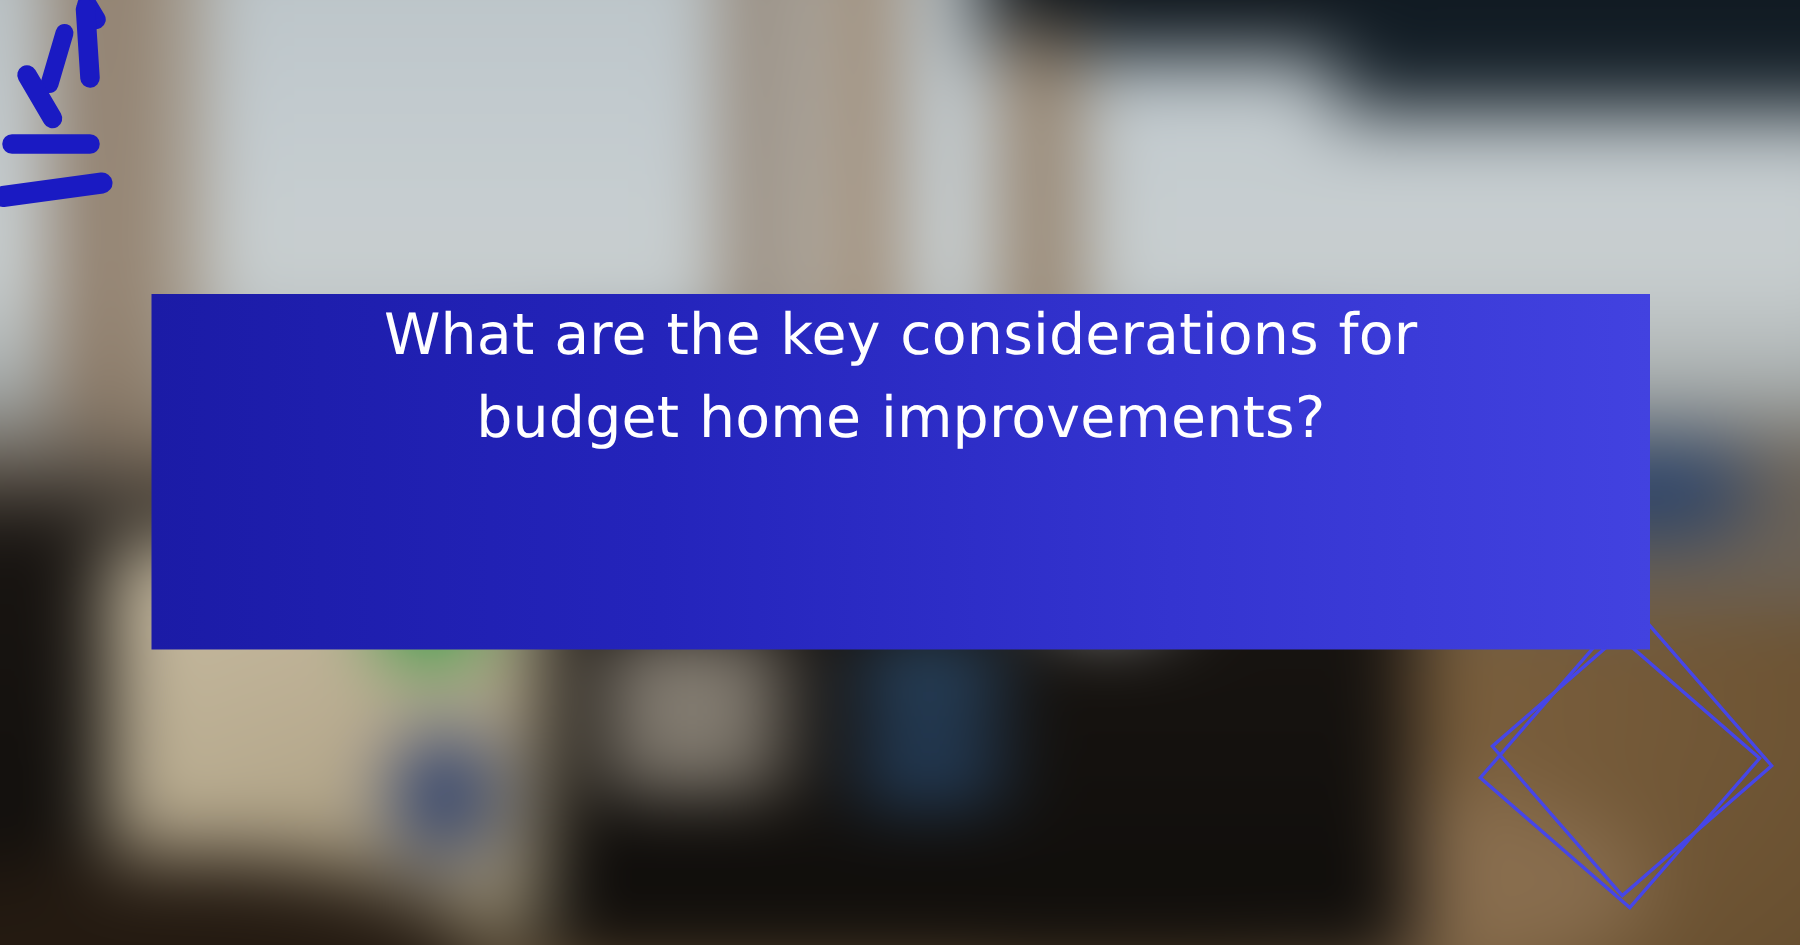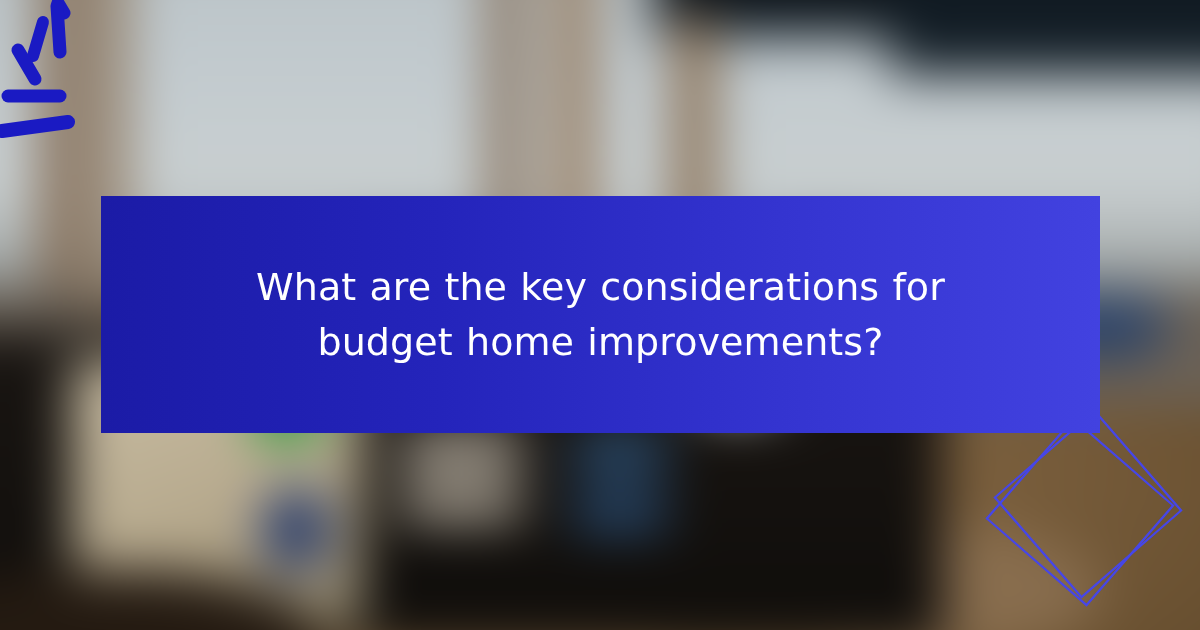--- a/index.html
+++ b/index.html
@@ -101,21 +101,21 @@
   .starburst { position:absolute; left:0; top:0; width:180px; height:160px; }
 
   
   .squares { position:absolute; right:0; bottom:0; width:230px; height:230px; }
 
   
   .card {
     position:absolute; left:101px; top:196px;
     width:999px; height:237px;
     background:linear-gradient(90deg,#1b1ba6 0%,#2424bb 34%,#3434d0 68%,#4242e0 100%);
-    display:flex; align-items:center; justify-content:center;
+    display:flex; justify-content:center;
   }
   .card-text {
     color:#ffffff;
     font-size:38px;
     line-height:55px;
     font-weight:400;
     text-align:center;
     letter-spacing:.1px;
     max-width:740px;
     word-spacing:1px;

